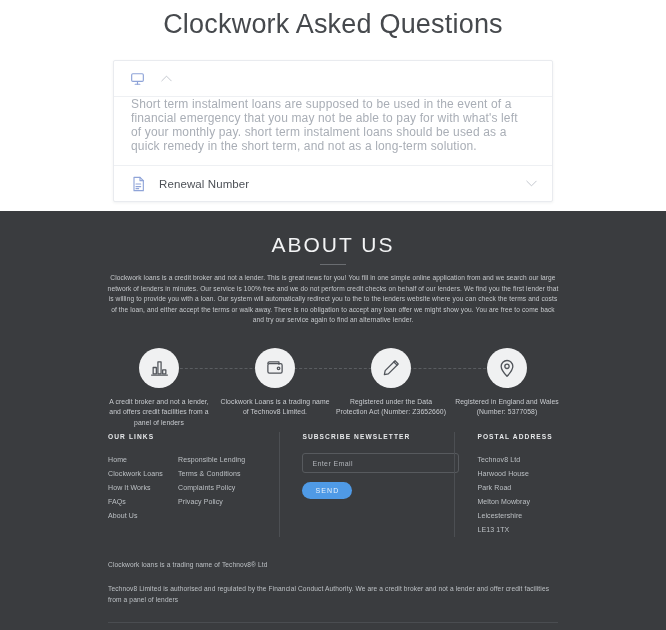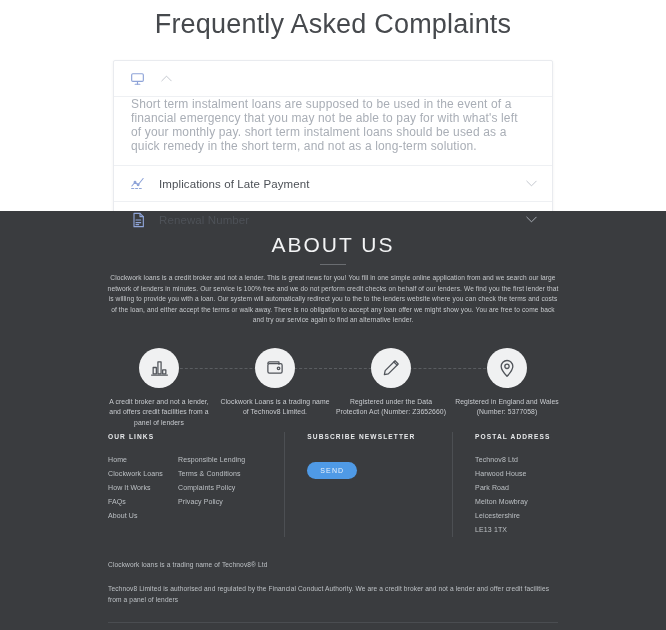--- a/index.html
+++ b/index.html
@@ -255,21 +255,21 @@
     color: #b4b8bc;
     letter-spacing: 0.1px;
     line-height: 11px;
   }
 </style>
 </head>
 <body>
 
 <section class="faq-section">
 
-  <h1 class="page-title">Frequently Asked Complaints</h1>
+  <h1 class="page-title">Clockwork Asked Questions</h1>
 
   <div class="faq-card">
 
     <div class="faq-item">
       <div class="faq-head">
         <span class="faq-icon">
           <svg width="15" height="14" viewBox="0 0 24 24" fill="none" stroke="currentColor" stroke-width="2" stroke-linecap="round" stroke-linejoin="round">
             <rect x="2" y="3" width="20" height="13" rx="2"></rect>
             <line x1="8" y1="21" x2="16" y2="21"></line>
             <line x1="12" y1="17" x2="12" y2="21"></line>
@@ -280,41 +280,20 @@
             <polyline points="1,7 7,1 13,7"></polyline>
           </svg>
         </span>
       </div>
       <div class="faq-divider"></div>
       <div class="faq-body">
         <p>Short term instalment loans are supposed to be used in the event of a financial emergency that you may not be able to pay for with what's left of your monthly pay. short term instalment loans should be used as a quick remedy in the short term, and not as a long-term solution.</p>
       </div>
     </div>
 
-    <div class="faq-item">
-      <div class="faq-head">
-        <span class="faq-icon">
-          <svg width="15" height="15" viewBox="0 0 24 24" fill="none" stroke="currentColor" stroke-width="1.8" stroke-linecap="round" stroke-linejoin="round">
-            <path d="M3 20 L3 20"></path>
-            <polyline points="3,16 8,10 13,14 21,4"></polyline>
-            <circle cx="8" cy="10" r="1.4" fill="currentColor"></circle>
-            <circle cx="13" cy="14" r="1.4" fill="currentColor"></circle>
-            <line x1="3" y1="20" x2="6" y2="20"></line>
-            <line x1="9" y1="20" x2="12" y2="20"></line>
-            <line x1="15" y1="20" x2="18" y2="20"></line>
-          </svg>
-        </span>
-        <span class="faq-q">Implications of Late Payment</span>
-        <span class="faq-chevron">
-          <svg width="11" height="7" viewBox="0 0 14 8" fill="none" stroke="currentColor" stroke-width="1.1" stroke-linecap="round" stroke-linejoin="round">
-            <polyline points="1,1 7,7 13,1"></polyline>
-          </svg>
-        </span>
-      </div>
-    </div>
 
     <div class="faq-item">
       <div class="faq-head">
         <span class="faq-icon">
           <svg width="14" height="16" viewBox="0 0 20 24" fill="none" stroke="currentColor" stroke-width="1.7" stroke-linecap="round" stroke-linejoin="round">
             <path d="M4 2 h9 l5 5 v15 h-14 z"></path>
             <polyline points="13,2 13,7 18,7"></polyline>
             <line x1="7" y1="12" x2="14" y2="12"></line>
             <line x1="7" y1="16" x2="14" y2="16"></line>
             <line x1="7" y1="19" x2="11" y2="19"></line>
@@ -404,20 +383,21 @@
           <li>Responsible Lending</li>
           <li>Terms &amp; Conditions</li>
           <li>Complaints Policy</li>
           <li>Privacy Policy</li>
         </ul>
       </div>
     </div>
 
     <div class="fcol-news">
       <div class="fhead">SUBSCRIBE NEWSLETTER</div>
+      <input class="email-input" type="text" placeholder="Enter Email" style="">
       <button class="send-btn">SEND</button>
     </div>
 
     <div class="fcol-addr">
       <div class="fhead">POSTAL ADDRESS</div>
       <ul class="addr-list">
         <li>Technov8 Ltd</li>
         <li>Harwood House</li>
         <li>Park Road</li>
         <li>Melton Mowbray</li>

